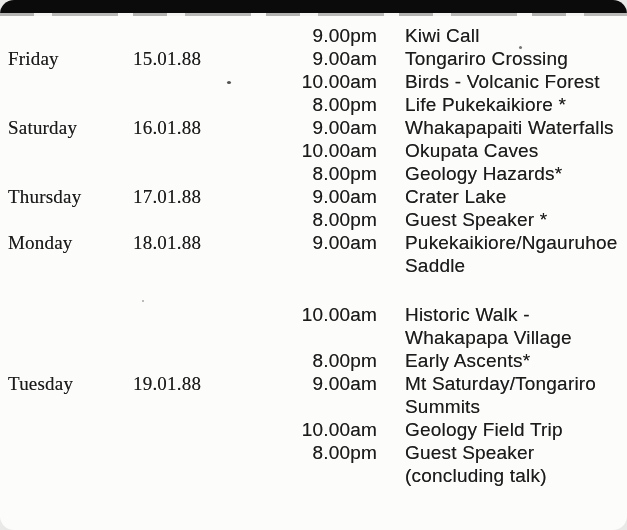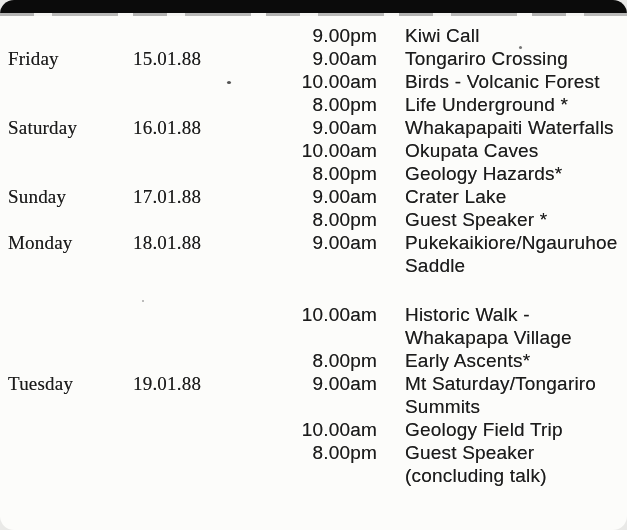--- a/index.html
+++ b/index.html
@@ -88,42 +88,42 @@
       <div class="row">
         <span class="c-day"></span>
         <span class="c-date"></span>
         <span class="c-time">10.00am</span>
         <span class="c-event">Birds - Volcanic Forest</span>
       </div>
       <div class="row">
         <span class="c-day"></span>
         <span class="c-date"></span>
         <span class="c-time">8.00pm</span>
-        <span class="c-event">Life Underground *</span>
+        <span class="c-event">Life Pukekaikiore *</span>
       </div>
       <div class="row">
         <span class="c-day">Saturday</span>
         <span class="c-date">16.01.88</span>
         <span class="c-time">9.00am</span>
         <span class="c-event">Whakapapaiti Waterfalls</span>
       </div>
       <div class="row">
         <span class="c-day"></span>
         <span class="c-date"></span>
         <span class="c-time">10.00am</span>
         <span class="c-event">Okupata Caves</span>
       </div>
       <div class="row">
         <span class="c-day"></span>
         <span class="c-date"></span>
         <span class="c-time">8.00pm</span>
         <span class="c-event">Geology Hazards*</span>
       </div>
       <div class="row">
-        <span class="c-day">Sunday</span>
+        <span class="c-day">Thursday</span>
         <span class="c-date">17.01.88</span>
         <span class="c-time">9.00am</span>
         <span class="c-event">Crater Lake</span>
       </div>
       <div class="row">
         <span class="c-day"></span>
         <span class="c-date"></span>
         <span class="c-time">8.00pm</span>
         <span class="c-event">Guest Speaker *</span>
       </div>

